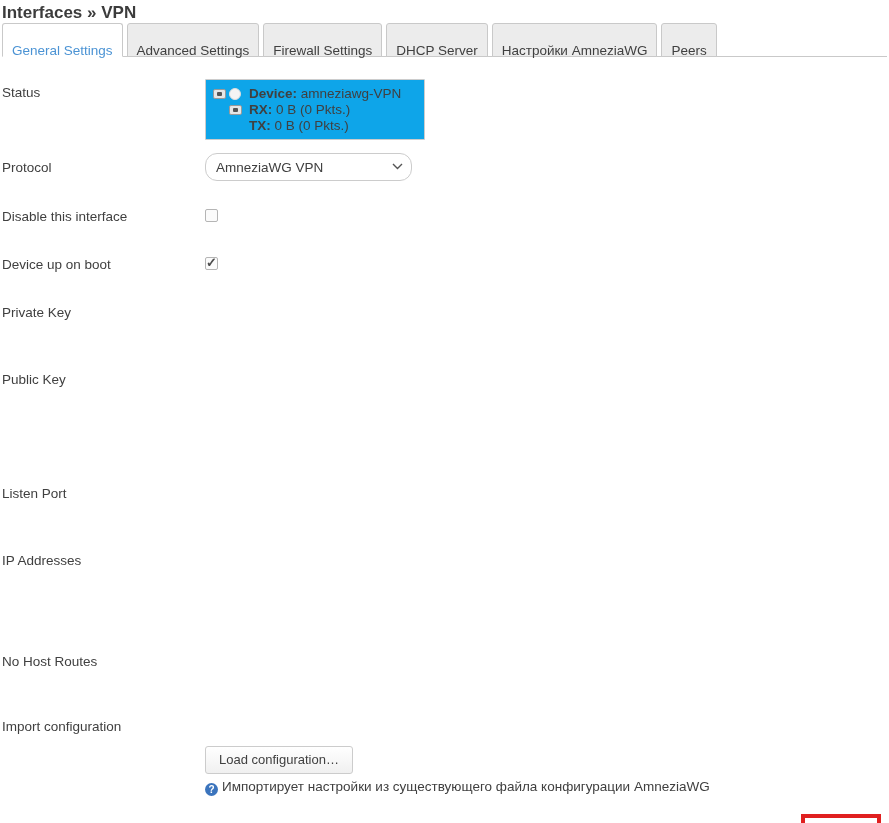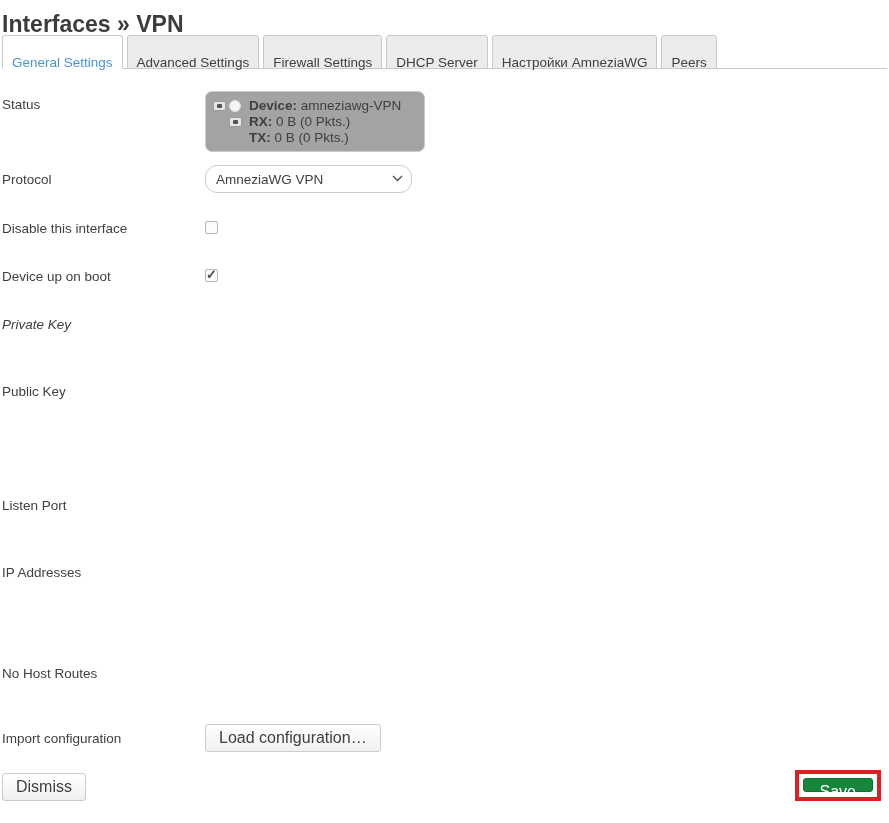--- a/index.html
+++ b/index.html
@@ -6,22 +6,22 @@
   html, body { background: #fff; }
   body {
     width: 889px; height: 823px;
     font-family: "Liberation Sans", sans-serif;
     font-size: 13.5px;
     color: #404040;
     padding: 1px 2px 0 2px;
     overflow: hidden;
   }
   h2.page-title {
-    font-size: 23px; font-weight: bold; color: #3c3c3c;
-    margin: 14px 0 10px 0; line-height: 19px;
+    font-size: 17px; font-weight: bold; color: #3c3c3c;
+    margin: 2px 0 10px 0; line-height: 19px;
   }
   
   .tabbar {
     display: flex; align-items: flex-end;
     border-bottom: 1px solid #c9c9c9;
     height: 25px;
   }
   .tab {
     height: 24px; line-height: 22px;
     padding: 16px 9px;
@@ -43,31 +43,31 @@
     flex: none; width: 181px; text-align: left;
     line-height: 17px; color: #404040;
   }
   .row .field { margin-left: 22px; flex: 1 1 auto; }
   .row-status   { height: 51px; margin-bottom: 23px; }
   .row-status .label { padding-top: 5px; }
   .row-protocol { height: 28px; margin-bottom: 27px; }
   .row-protocol .label { padding-top: 6px; }
   .row-check    { height: 14px; margin-bottom: 34px; }
   .row-empty    { height: 17px; }
-  .mb-privkey  { margin-bottom: 50px; font-style: italic; }
+  .mb-privkey  { margin-bottom: 50px; }
   .mb-pubkey   { margin-bottom: 97px; }
   .mb-listen   { margin-bottom: 50px; }
   .mb-ipaddr   { margin-bottom: 84px; }
   .mb-nohost   { margin-bottom: 42px; flex-direction: column; }
   .row-import .label { padding-top: 6px; }
   
   .status-box {
     display: inline-block; width: 220px;
-    border: 1px solid #ccc; border-radius: 7px;
-    background: #a3a3a3;
+    border: 1px solid #ccc; border-radius: 1px;
+    background: #0ea5e9;
     padding: 6px 8px 5px 0;
   }
   .status-line {
     position: relative; height: 16px; line-height: 16px;
     padding-left: 43px; white-space: nowrap;
   }
   .status-line strong { font-weight: bold; color: #404040; }
   .ifico { position: absolute; display: inline-block; }
   .ifico-rect {
     width: 13px; height: 10px; top: 3px;
@@ -102,23 +102,23 @@
   .checkbox.checked::after {
     content: "✓";
     position: absolute; left: 0px; top: -3px;
     font-size: 13px; font-weight: bold; color: #4d4d4d;
   }
   
   .btn {
     display: inline-block;
     border: 1px solid #ccc; border-radius: 3px;
     background: linear-gradient(#ffffff, #f0f0f0);
-    color: #404040; font-size: 16px;
+    color: #404040; font-size: 13px;
     padding: 5px 13px; line-height: 16px; height: 28px;
-    cursor: pointer; white-space: nowrap;
+    cursor: pointer; white-space: nowrap; margin-top: 34px;
   }
   .btn-save {
     background: #15863c; border: 1px solid #0f6e30;
     color: #fff; padding: 5px 16px; height: 14px;
   }
   
   .help-line { margin-top: 5px; line-height: 16px; color: #404040; white-space: nowrap; }
   .qicon {
     display: inline-block; width: 13px; height: 13px;
     background: #3b74bd; border-radius: 50%;
@@ -228,20 +228,23 @@
 
   <div class="row row-empty mb-nohost">
     <div class="label">No Host Routes</div>
     <div class="field"></div>
   </div>
 
   <div class="row row-import">
     <div class="label">Import configuration</div>
     <div class="field">
       <button class="btn">Load configuration…</button>
+      <div class="help-line">
+        <span class="qicon">?</span><span>Импортирует настройки из существующего файла конфигурации AmneziaWG</span>
+      </div>
     </div>
   </div>
 
 </div>
 
 <div class="footer">
   <button class="btn">Dismiss</button>
   <span class="annotation">
     <button class="btn btn-save">Save</button>
   </span>

